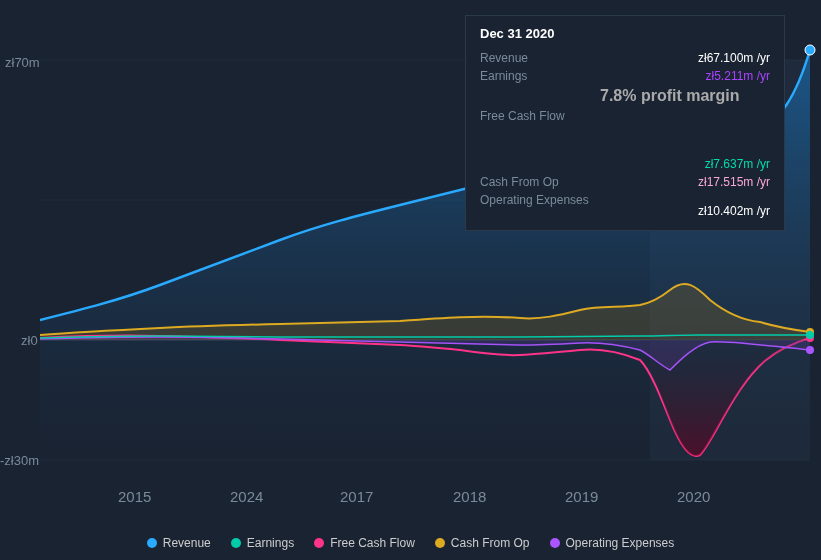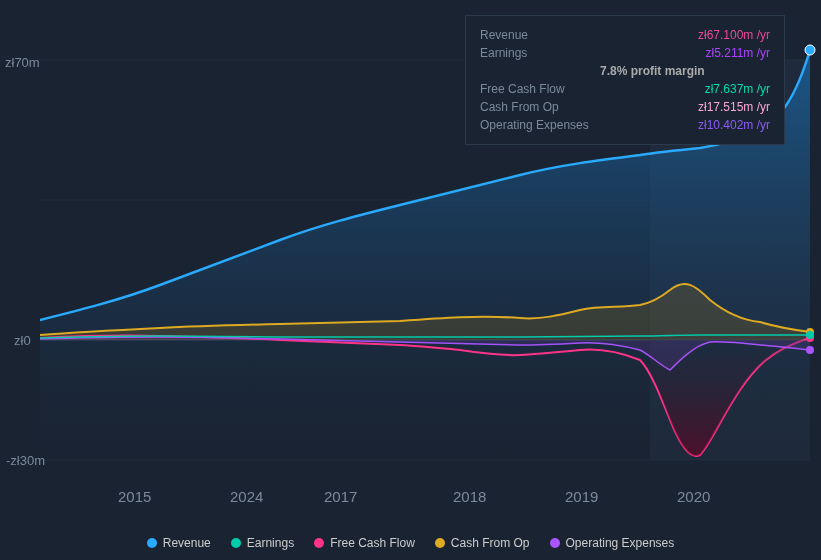--- a/index.html
+++ b/index.html
@@ -44,28 +44,28 @@
     }
     .tooltip-label {
       color: #7a8a9a;
       font-size: 12px;
       min-width: 120px;
     }
     .tooltip-value {
       font-size: 12px;
       text-align: right;
     }
-    .tooltip-value.revenue { color: #ec4899; }
+    .tooltip-value.revenue { color: #ffffff; }
     .tooltip-value.earnings { color: #aa44ff; margin-left: 20px; }
-    .tooltip-value.fcf { color: #00ddaa; }
+    .tooltip-value.fcf { color: #00ddaa; margin-top: 48px; }
     .tooltip-value.cashop { color: #f9a8d4; }
-    .tooltip-value.opex { color: #8b5cf6; }
+    .tooltip-value.opex { color: #ffffff; margin-top: 11px; }
     .profit-margin {
       color: #cccccc;
-      font-size: 12px;
+      font-size: 16px;
       font-weight: bold;
       padding: 2px 0 2px 120px;
     }
     .profit-margin span { color: #aaaaaa; }
 
     
     .y-label {
       position: absolute;
       color: #7a8a9a;
       font-size: 13px;
@@ -167,31 +167,32 @@
     <circle cx="810" cy="332" r="4" fill="#ddaa22"></circle>
 
     <circle cx="810" cy="350" r="4" fill="#aa55ff"></circle>
 
     <circle cx="810" cy="338" r="4" fill="#ff3388"></circle>
 
     <circle cx="810" cy="335" r="4" fill="#00ccaa"></circle>
   </svg>
 
   <div class="y-label" style="top:55px; left:5px;">zł70m</div>
-  <div class="y-label" style="top:333px; left:14px;">zł0</div>
-  <div class="y-label" style="top:453px; left:6px;">-zł30m</div>
+  <div class="y-label" style="top:333px; left:21px;">zł0</div>
+  <div class="y-label" style="top:453px; left:0;">-zł30m</div>
 
   <div class="x-label" style="left:118px;">2015</div>
   <div class="x-label" style="left:230px;">2024</div>
-  <div class="x-label" style="left:324px;">2017</div>
+  <div class="x-label" style="left:340px;">2017</div>
   <div class="x-label" style="left:453px;margin-top:19px;">2018</div>
   <div class="x-label" style="left:565px;text-align:center;">2019</div>
   <div class="x-label" style="left:677px;text-align:right;">2020</div>
 
   <div class="tooltip-box">
+    <div class="tooltip-date">Dec 31 2020</div>
     <div class="tooltip-row">
       <span class="tooltip-label">Revenue</span>
       <span class="tooltip-value revenue">zł67.100m /yr</span>
     </div>
     <div class="tooltip-row">
       <span class="tooltip-label">Earnings</span>
       <span class="tooltip-value earnings">zł5.211m /yr</span>
     </div>
     <div class="profit-margin">
       <span>7.8% profit margin</span>

